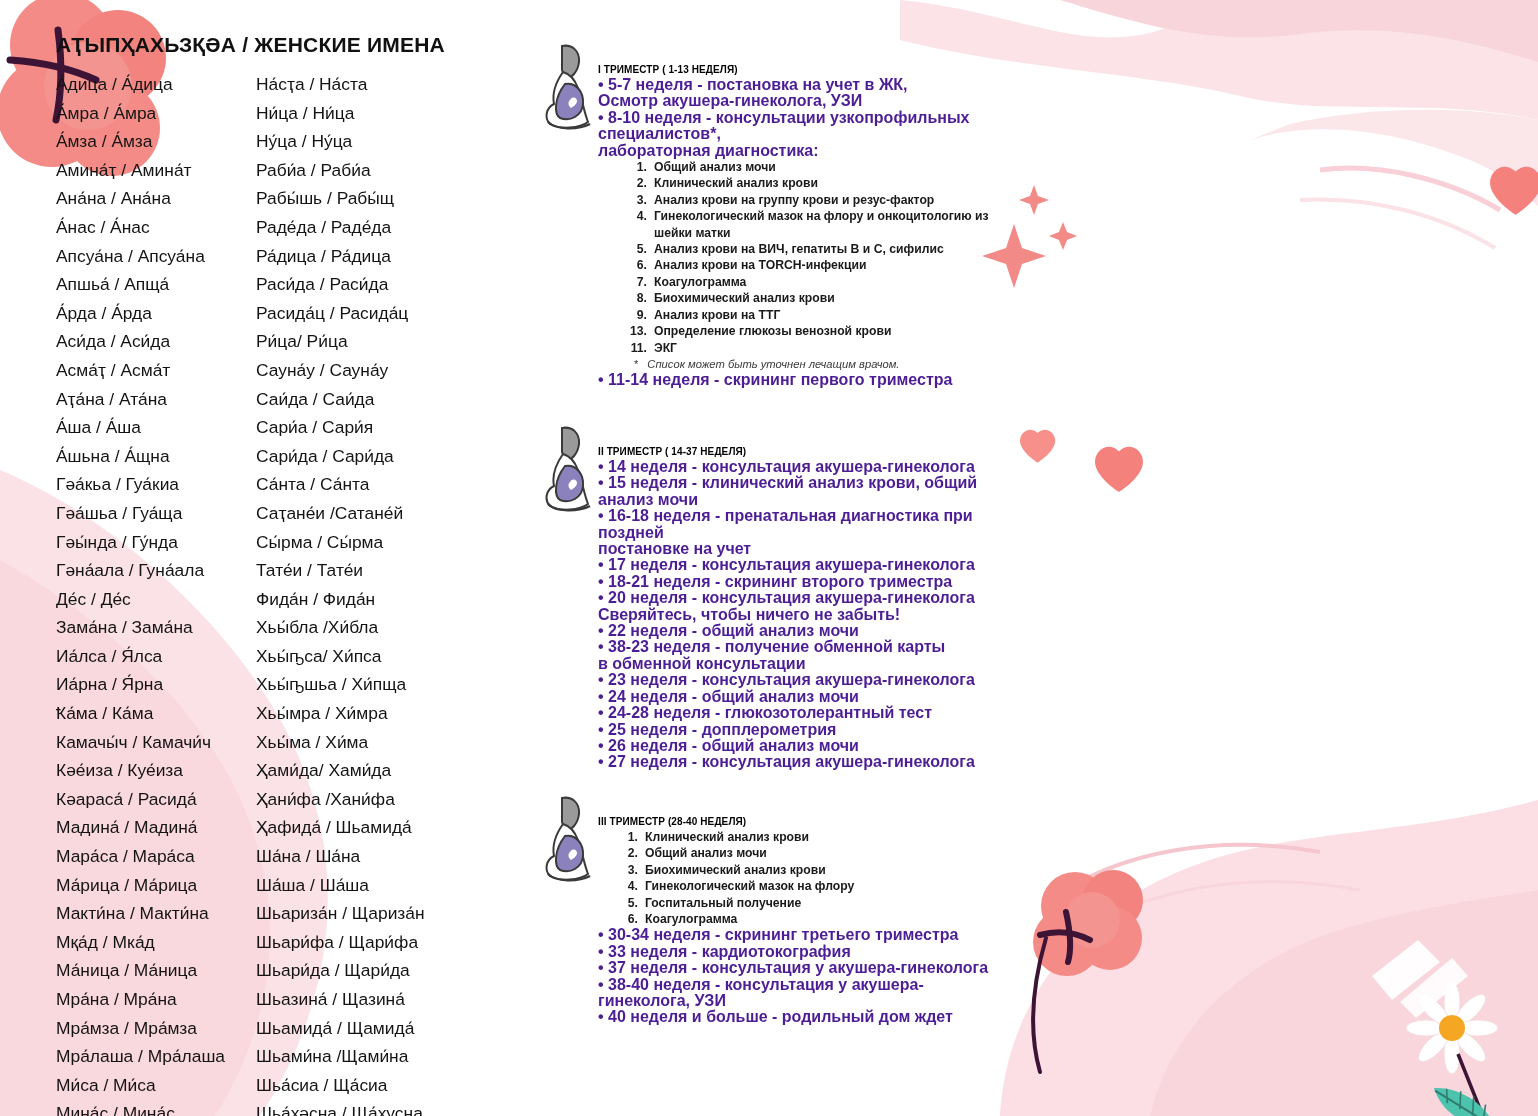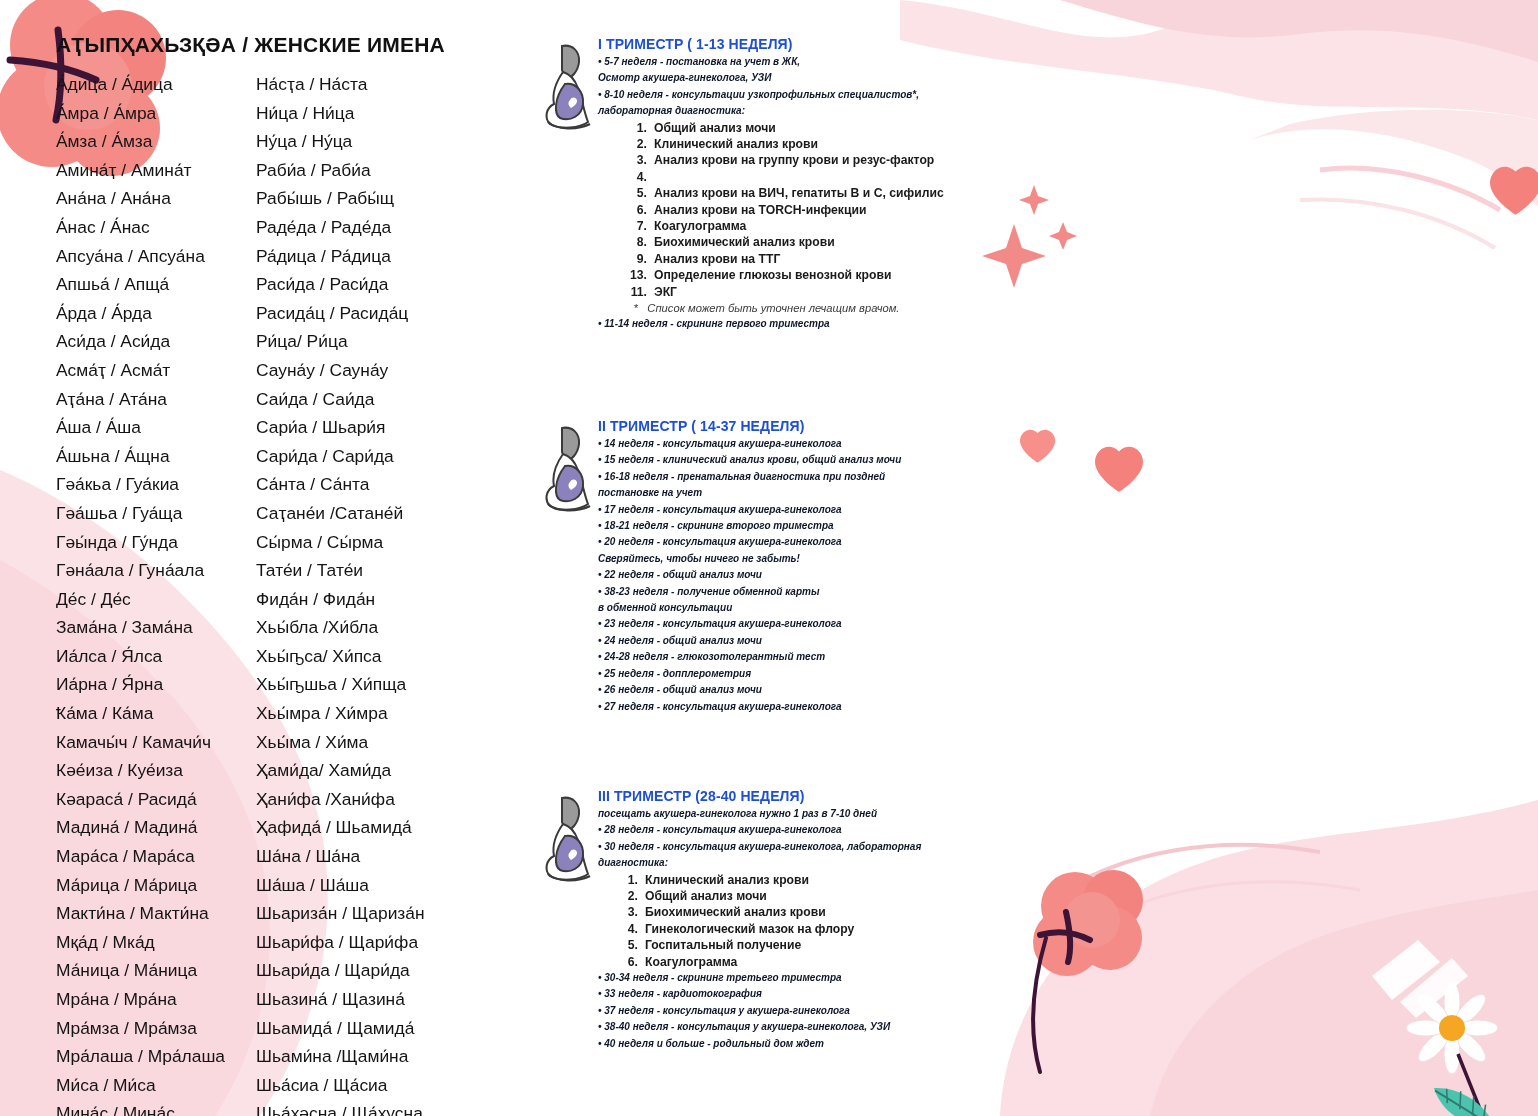--- a/index.html
+++ b/index.html
@@ -38,25 +38,26 @@
   
   #schedule{
     position:absolute;left:530px;top:0;width:490px;height:1116px;
   }
   .tri-block{position:absolute;left:0;width:480px;}
   .tri-icon{
     position:absolute;left:8px;top:6px;width:58px;height:90px;
   }
   .tri-body{position:absolute;left:68px;width:410px;}
   .tri-head{
-    font-size:14px;font-weight:bold;color:#1d4ed8;letter-spacing:.1px;
+    font-size:10px;font-weight:bold;color:#000000;letter-spacing:.1px;
     margin-bottom:2px;
+    margin-top:28px;
   }
   .tri-line{
-    font-size:10px;font-weight:bold;color:#0f172a;line-height:16.4px;font-style:italic;
+    font-size:16px;font-weight:bold;color:#4c1d95;line-height:16.4px;
   }
   .tri-num{
     font-size:12.2px;font-weight:bold;color:#1a1a1a;line-height:16.4px;
     display:flex;gap:7px;padding-left:32px;
   }
   .tri-num .n{width:17px;text-align:right;flex:none;}
   .tri-num.tight{padding-left:28px;}
   .tri-num.tight .n{width:12px;}
   .tri-note{
     font-size:11.2px;font-style:italic;color:#3a3a3a;line-height:16px;
@@ -200,21 +201,21 @@
           <div class="name-row">Ну́ца / Ну́ца</div>
           <div class="name-row">Раби́а / Раби́а</div>
           <div class="name-row">Рабы́шь / Рабы́щ</div>
           <div class="name-row">Раде́да / Раде́да</div>
           <div class="name-row">Ра́дица / Ра́дица</div>
           <div class="name-row">Раси́да / Раси́да</div>
           <div class="name-row">Расида́ц / Расида́ц</div>
           <div class="name-row">Ри́ца/ Ри́ца</div>
           <div class="name-row">Сауна́у / Сауна́у</div>
           <div class="name-row">Саи́да / Саи́да</div>
-          <div class="name-row">Сари́а / Шьари́я</div>
+          <div class="name-row">Сари́а / Сари́я</div>
           <div class="name-row">Сари́да / Сари́да</div>
           <div class="name-row">Са́нта / Са́нта</div>
           <div class="name-row">Саҭане́и /Сатане́й</div>
           <div class="name-row">Сы́рма / Сы́рма</div>
           <div class="name-row">Тате́и / Тате́и</div>
           <div class="name-row">Фида́н / Фида́н</div>
           <div class="name-row">Хьы́бла /Хи́бла</div>
           <div class="name-row">Хьы́ҧса/ Хи́пса</div>
           <div class="name-row">Хьы́ҧшьа / Хи́пща</div>
           <div class="name-row">Хьы́мра / Хи́мра</div>
@@ -264,20 +265,21 @@
             <div class="tri-num">
               <span class="n">2.</span>
               <span>Клинический анализ крови</span>
             </div>
             <div class="tri-num">
               <span class="n">3.</span>
               <span>Анализ крови на группу крови и резус-фактор</span>
             </div>
             <div class="tri-num">
               <span class="n">4.</span>
+              <span>Гинекологический мазок на флору и онкоцитологию из шейки матки</span>
             </div>
             <div class="tri-num">
               <span class="n">5.</span>
               <span>Анализ крови на ВИЧ, гепатиты В и С, сифилис</span>
             </div>
             <div class="tri-num">
               <span class="n">6.</span>
               <span>Анализ крови на TORCH-инфекции</span>
             </div>
             <div class="tri-num">
@@ -348,26 +350,20 @@
         <svg viewBox="0 0 58 90" width="58" height="90" xmlns="http://www.w3.org/2000/svg">
           <path d="M24,4 C34,2 42,9 41,20 C40,30 33,36 28,38 L24,28 Z" fill="#9a9a9a" stroke="#3a3a3a" stroke-width="2"></path>
           <path d="M25,30 C18,40 14,52 16,62 C8,66 6,76 12,82 C22,88 42,86 50,80 C46,70 44,56 40,46 C37,38 32,32 25,30 Z" fill="#ffffff" stroke="#3a3a3a" stroke-width="2"></path>
           <path d="M27,42 C38,40 46,50 45,62 C44,74 32,80 22,76 C16,72 16,56 27,42 Z" fill="#8b82bd" stroke="#3a3a3a" stroke-width="2"></path>
           <path d="M32,58 C34,54 39,55 39,59 C39,63 33,66 33,66 C33,66 28,62 32,58 Z" fill="#ffffff"></path>
           <path d="M10,80 C18,88 40,88 52,82" stroke="#3a3a3a" stroke-width="2.4" fill="none"></path>
         </svg>
       </div>
       <div class="tri-body">
         <div class="tri-head">III ТРИМЕСТР (28-40 НЕДЕЛЯ)</div>
-        <div id="t3-before">
-            <div class="tri-line">посещать акушера-гинеколога нужно 1 раз в 7-10 дней</div>
-            <div class="tri-line">• 28 неделя - консультация акушера-гинеколога</div>
-            <div class="tri-line">• 30 неделя - консультация акушера-гинеколога, лабораторная</div>
-            <div class="tri-line">диагностика:</div>
-          </div>
         <div id="t3-list">
             <div class="tri-num tight">
               <span class="n">1.</span>
               <span>Клинический анализ крови</span>
             </div>
             <div class="tri-num tight">
               <span class="n">2.</span>
               <span>Общий анализ мочи</span>
             </div>
             <div class="tri-num tight">

